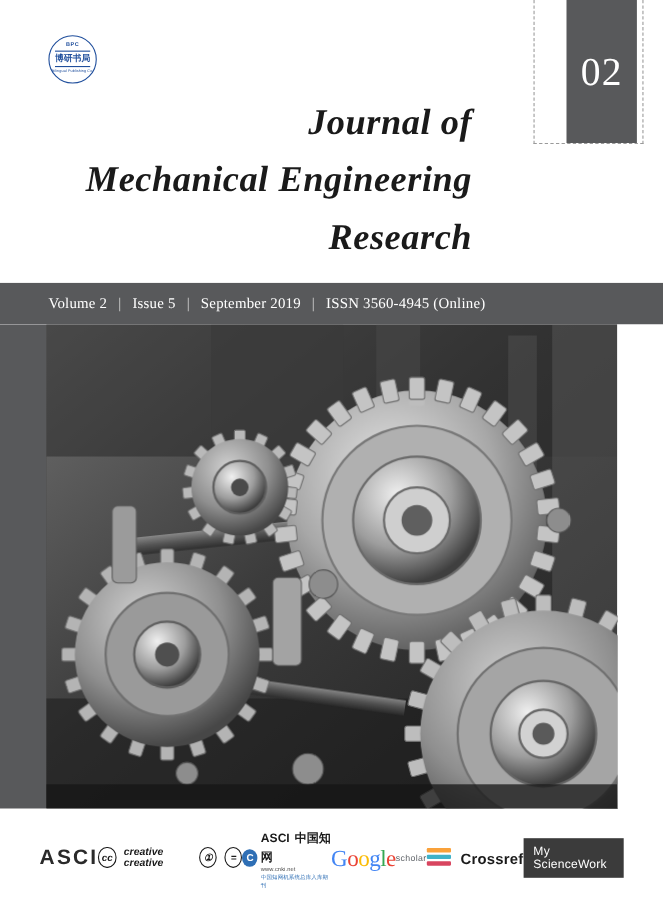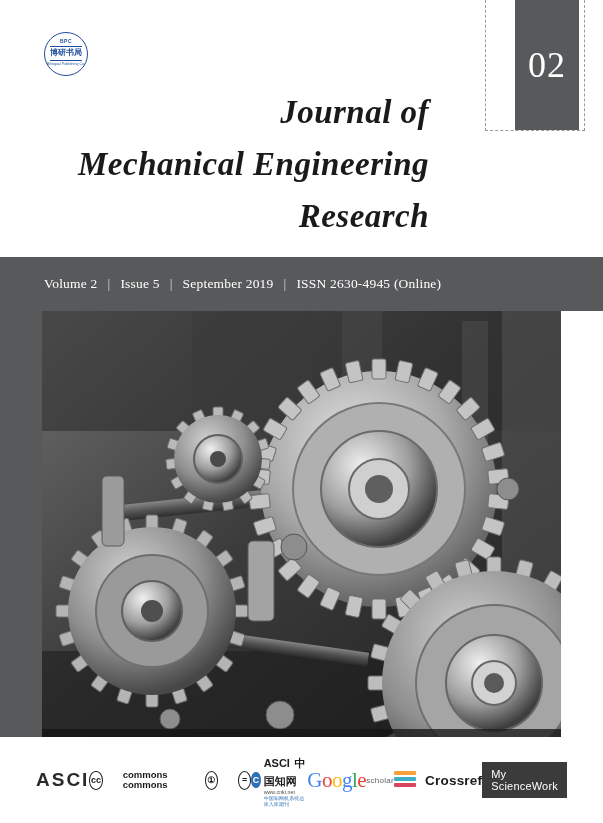--- a/index.html
+++ b/index.html
@@ -149,21 +149,21 @@
     color: #1a1a1a;
     font-size: 33px;
     line-height: 52px;
     letter-spacing: .5px;
     text-align: right;
   }
   .title .ln2 { padding-left: 32px; }
 
   
   .meta-bar {
-    height: 54px;
+    height: 38px;
     background: #58595b;
     color: #ffffff;
     display: flex;
     align-items: center;
     padding-left: 44px;
     font-family: "Liberation Serif", serif;
     font-size: 13.5px;
     letter-spacing: .2px;
   }
   .meta-bar .sep {
@@ -216,22 +216,23 @@
   .idx-asci {
     font-family: "Liberation Sans", sans-serif;
     font-weight: bold;
     font-size: 19px;
     letter-spacing: 2px;
     color: #2a2a2a;
   }
 
   .idx-cc {
     display: flex;
-    align-items: center;
-    gap: 20px;
+    align-items: flex-start;
+    gap: 7px;
+    font-style: italic;
   }
   .cc-circ {
     width: 17px; height: 17px; border-radius: 50%;
     border: 1.6px solid #1a1a1a;
     font-size: 9px; font-weight: bold;
     display: flex; align-items: center; justify-content: center;
     color: #1a1a1a;
   }
   .cc-text { font-size: 9.5px; font-weight: bold; line-height: 10px; color: #1a1a1a; }
 
@@ -298,21 +299,21 @@
     </div>
   </div>
 
   <div class="meta-bar">
     <span>Volume 2</span>
     <span class="sep">|</span>
     <span>Issue 5</span>
     <span class="sep">|</span>
     <span>September  2019</span>
     <span class="sep">|</span>
-    <span>ISSN  2630-4945 (Online)</span>
+    <span>ISSN  3560-4945 (Online)</span>
   </div>
 
   <div class="image-band">
     <div class="left-rail"></div>
     <div class="photo">
       <svg width="519" height="440" viewBox="0 0 519 440" xmlns="http://www.w3.org/2000/svg" aria-hidden="true">
         <defs>
           <linearGradient id="bg" x1="0" y1="0" x2="1" y2="1">
             <stop offset="0%" stop-color="#6e6e6e"></stop>
             <stop offset="45%" stop-color="#3c3c3c"></stop>
@@ -510,21 +511,21 @@
 
   <div class="footer">
 
     <div class="idx idx-asci">
       <span>ASCI</span>
     </div>
 
     <div class="idx idx-cc">
       <span class="cc-circ">cc</span>
       <span class="cc-text">
-        <span>commons commons</span>
+        <span>creative creative</span>
       </span>
       <span class="cc-circ">①</span>
       <span class="cc-circ">=</span>
     </div>
 
     <div class="idx idx-cnki">
       <span class="cnki-badge">C</span>
       <span>
         <span class="cnki-main">ASCI</span>
         <span class="cnki-main cn">中国知网</span>

